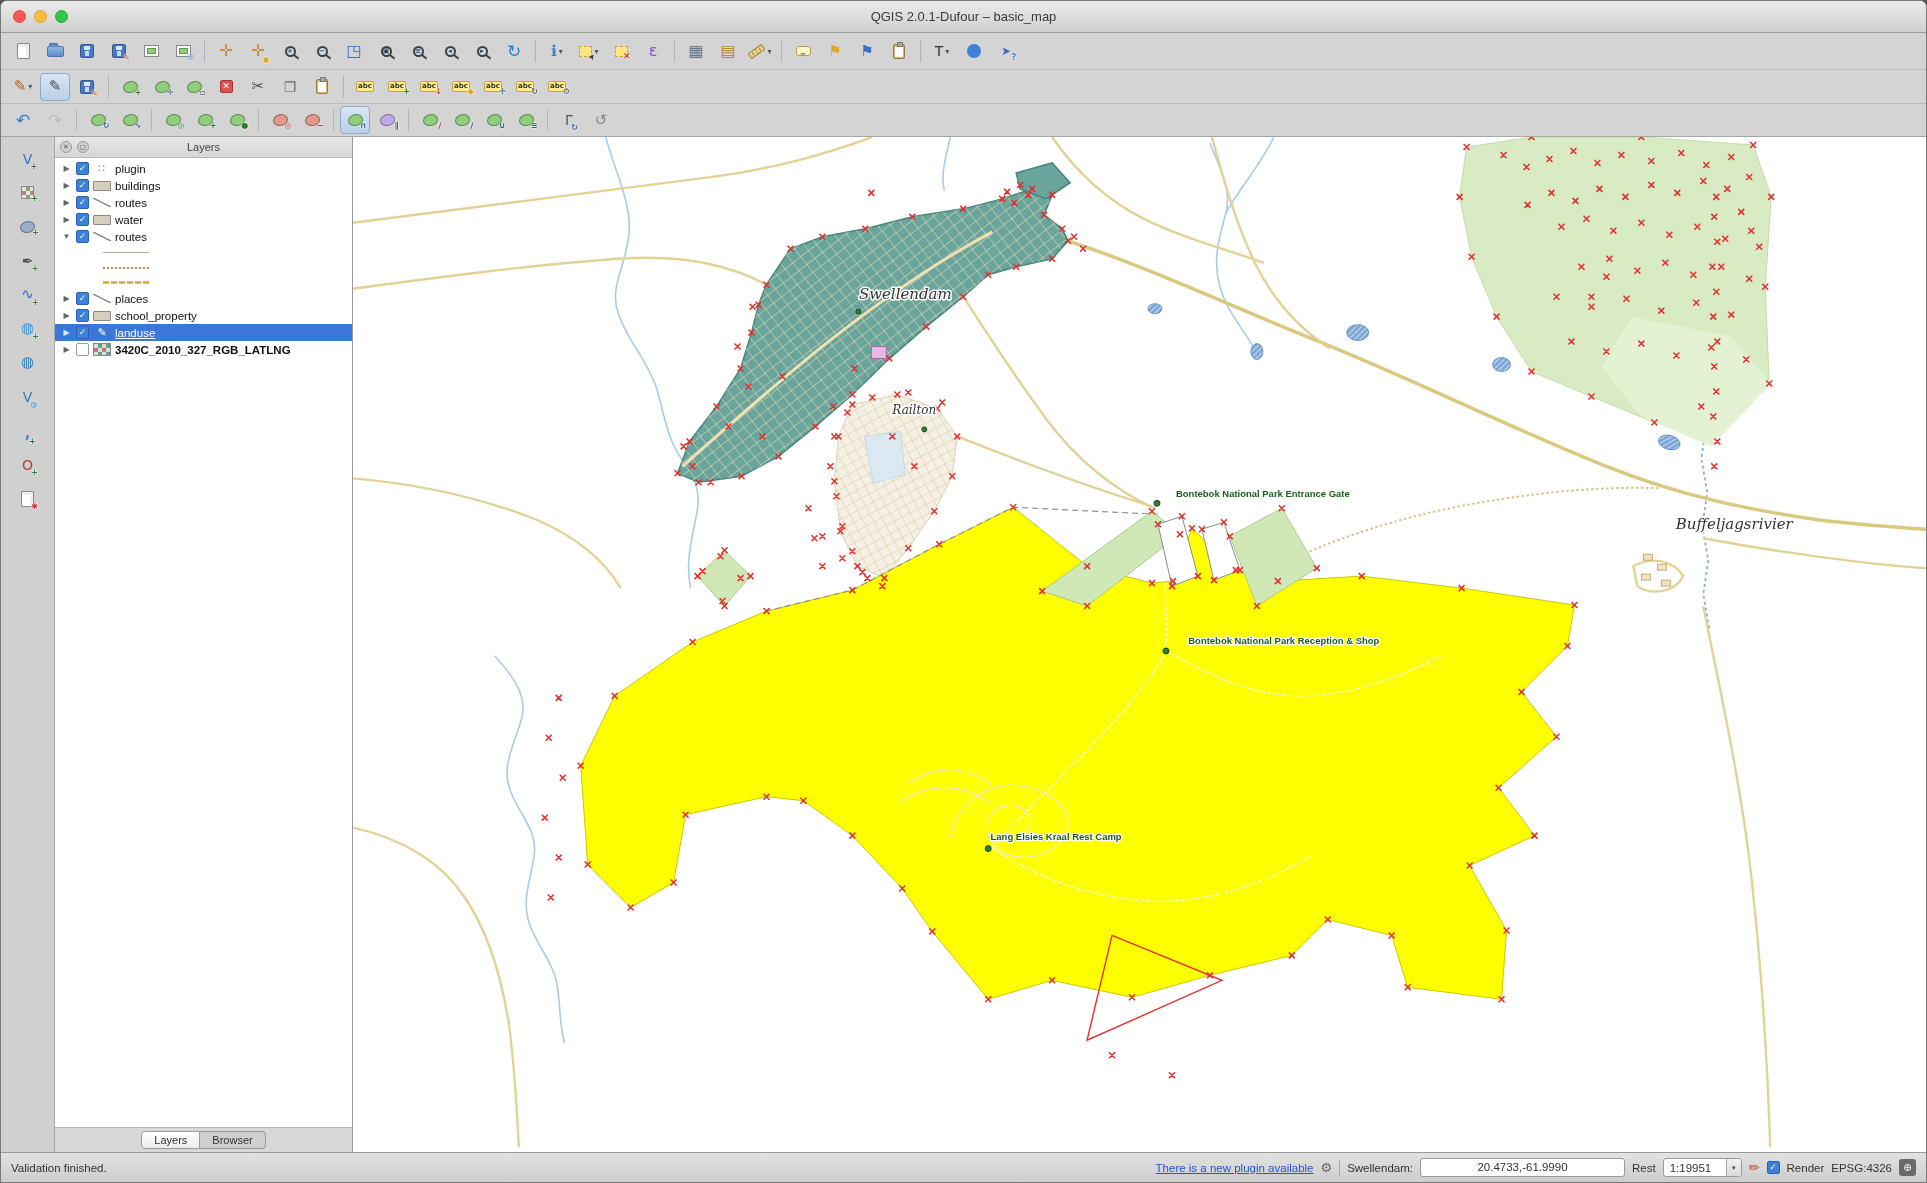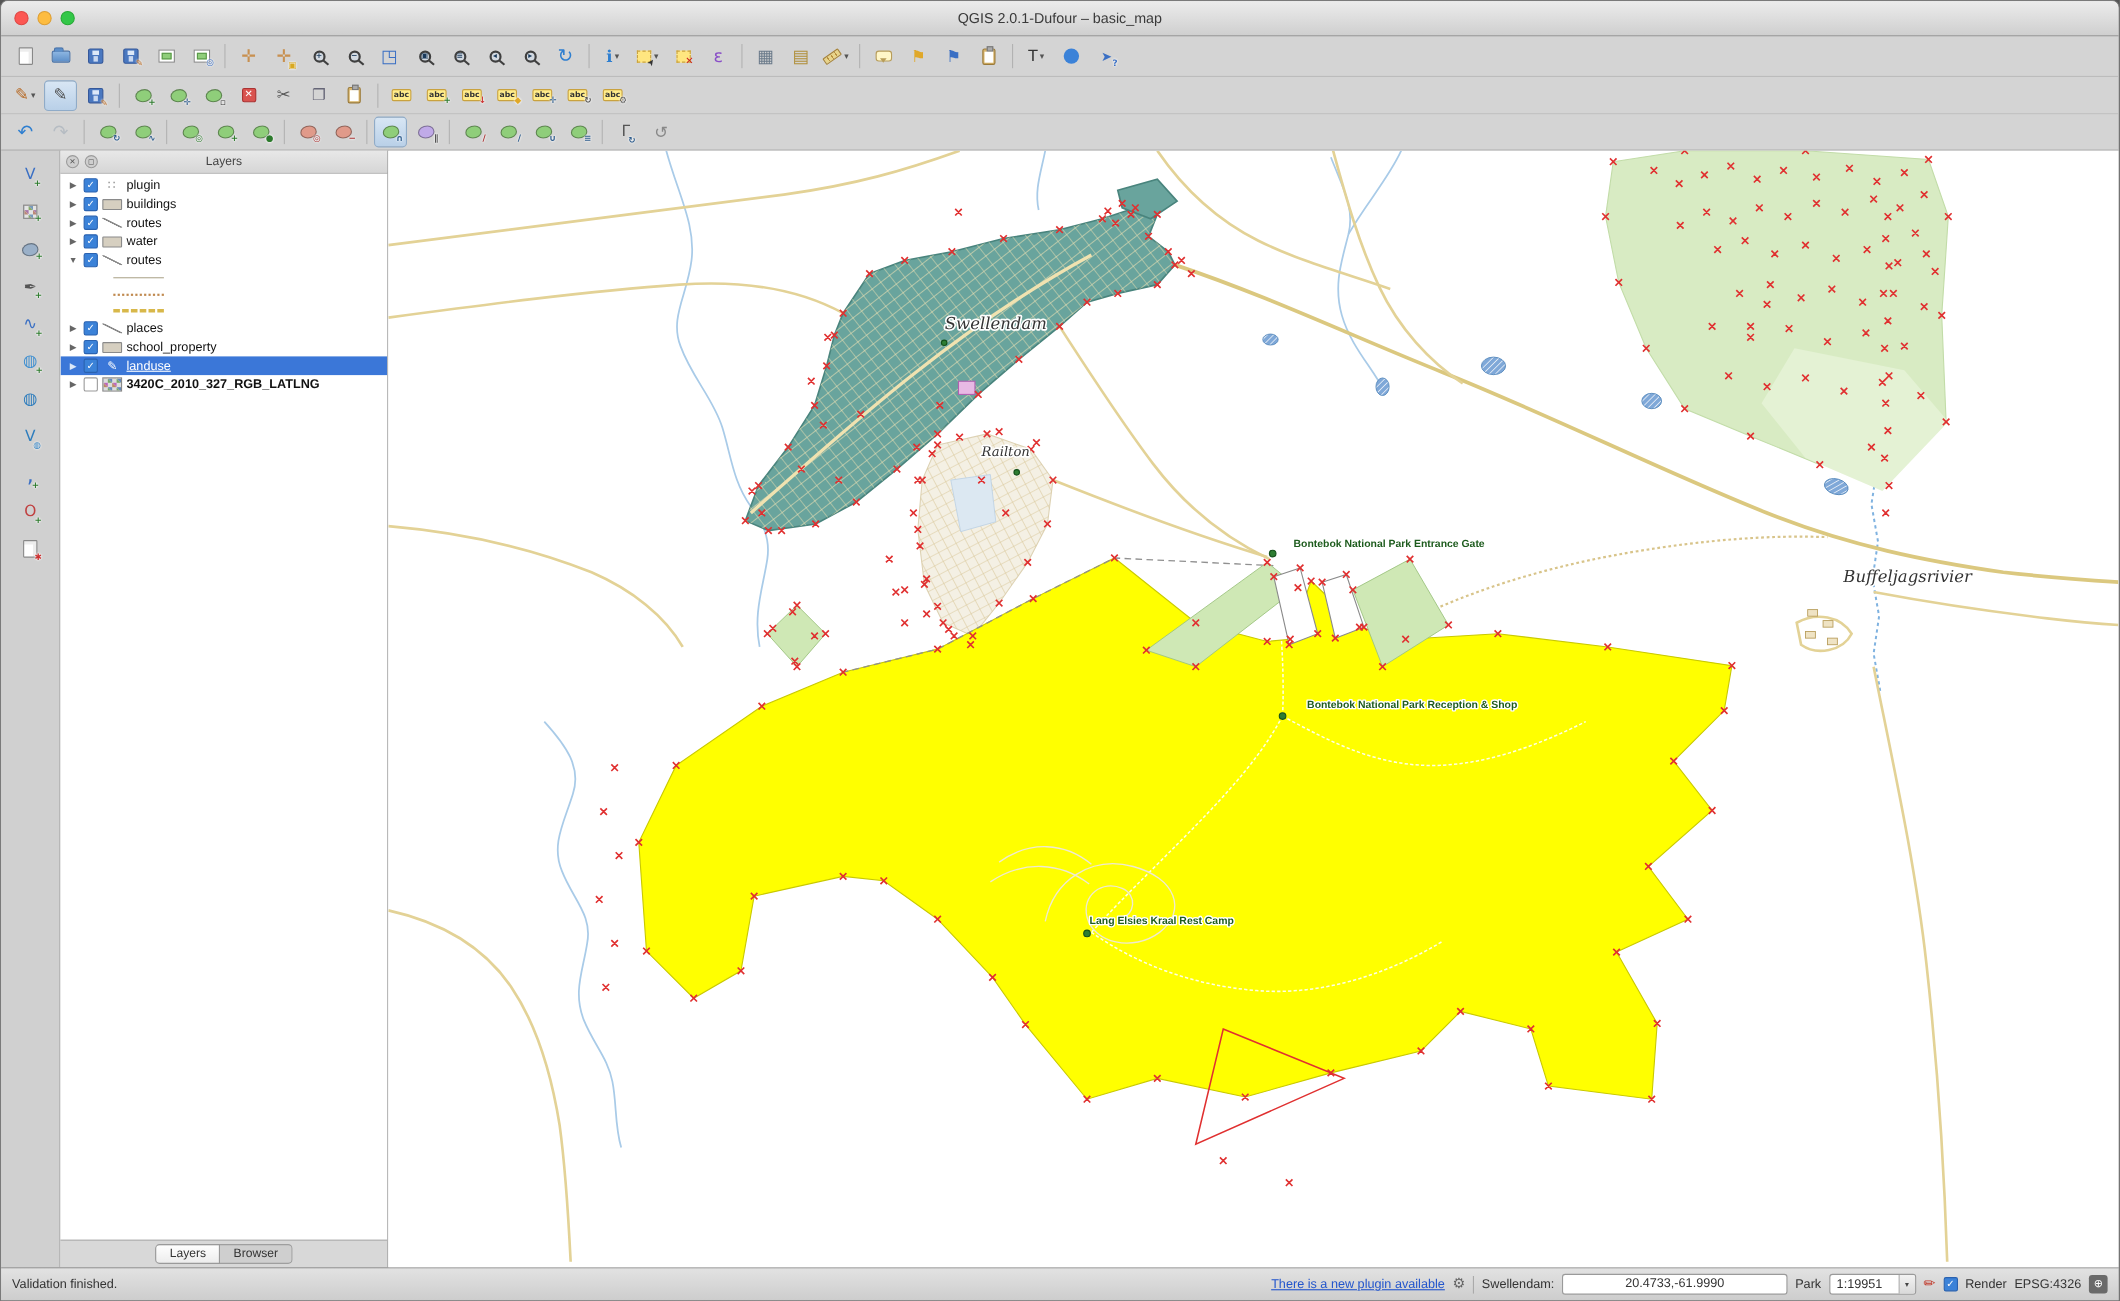--- a/index.html
+++ b/index.html
@@ -655,21 +655,21 @@
     </div>
   </div>
 
   <div class="statusbar">
     <span class="sb-msg">Validation finished.</span>
     <span class="sb-link">There is a new plugin available</span>
     <span class="sb-ico" style="color:#666;font-size:13px;">⚙</span>
     <span class="ssep"></span>
     <span>Swellendam:</span>
     <span class="sb-input">20.4733,-61.9990</span>
-    <span>Park</span>
+    <span>Rest</span>
     <span class="sb-combo">
       <span class="val">1:19951</span>
       <span class="arr">▾</span>
     </span>
     <span class="sb-ico" style="color:#c0392b;font-size:13px;">✏</span>
     <span class="sb-cb">✓</span>
     <span>Render</span>
     <span>EPSG:4326</span>
     <span class="crs-ico">⊕</span>
   </div>

